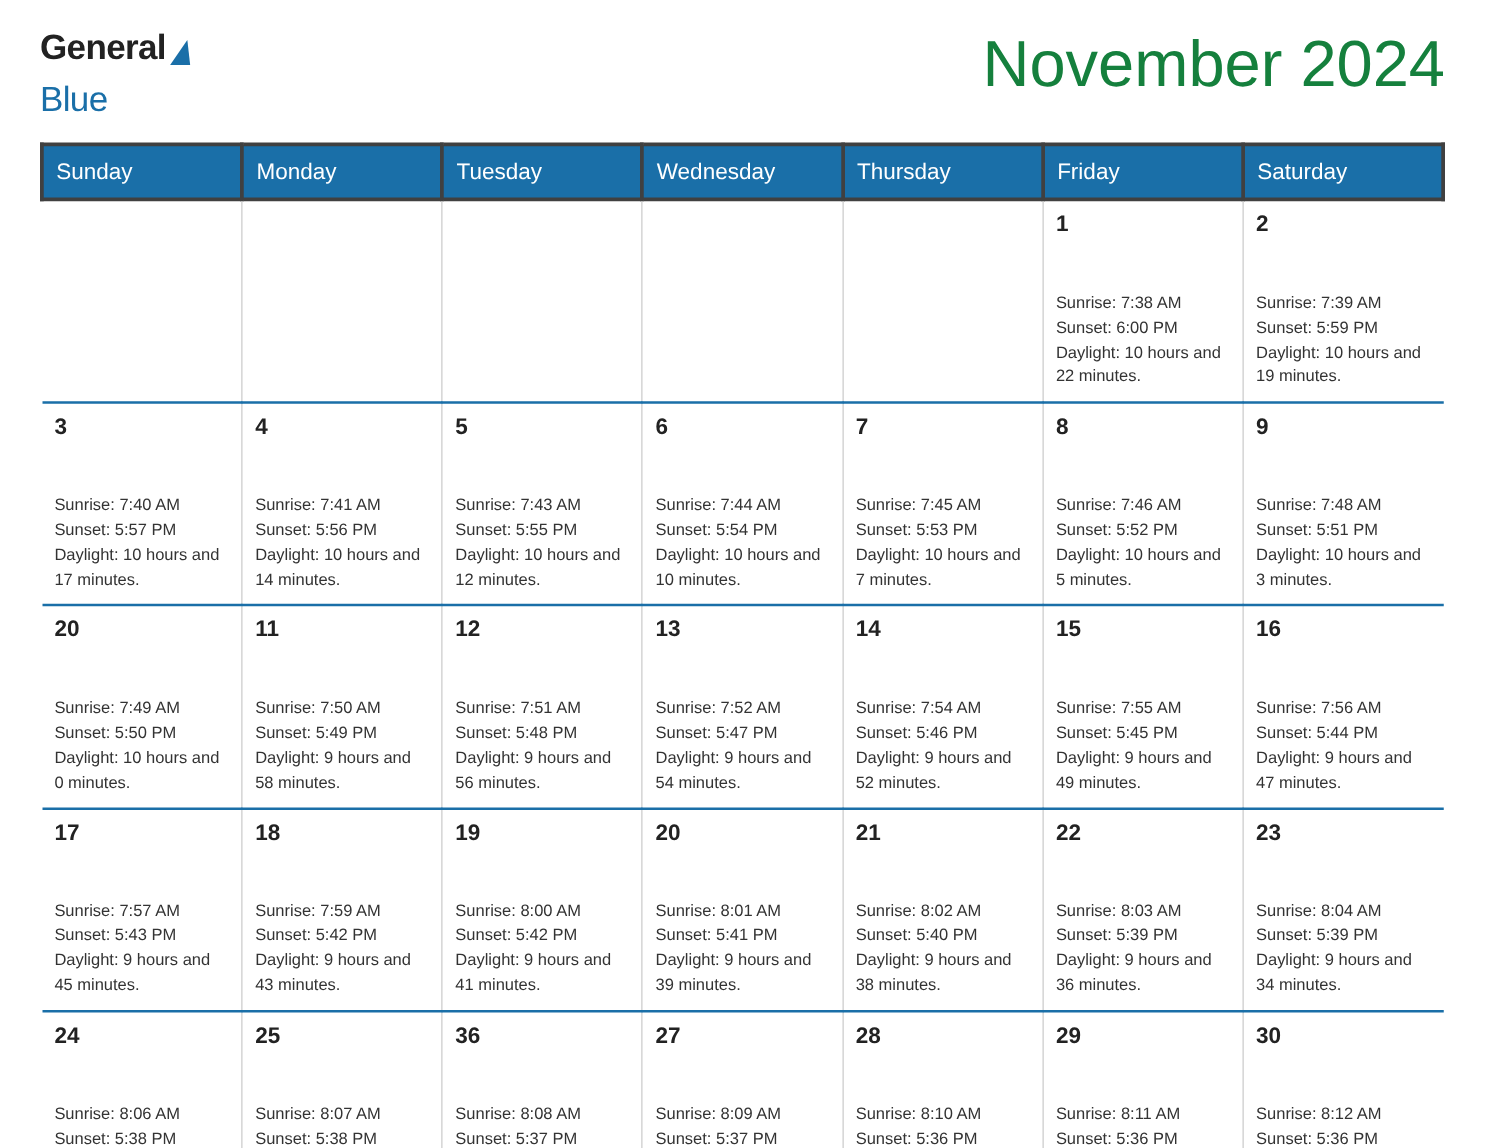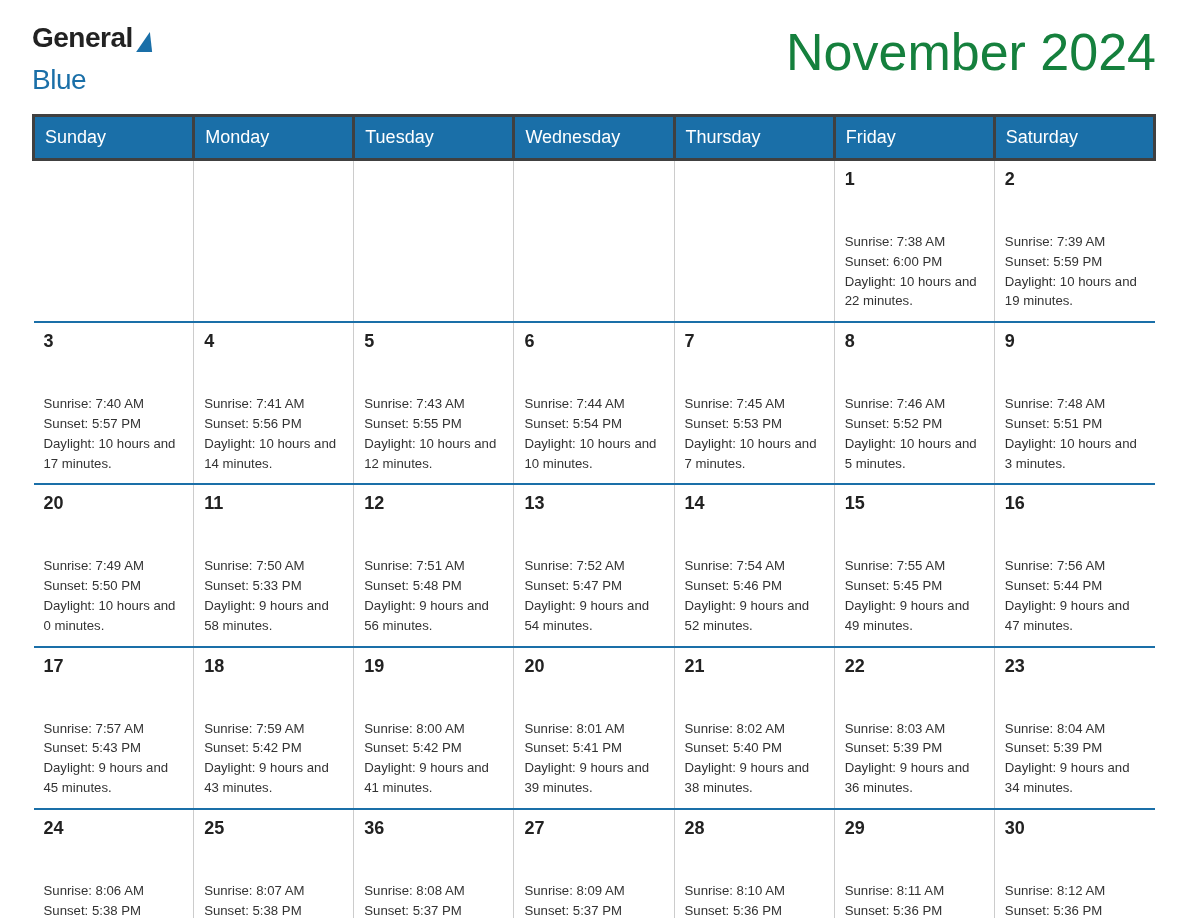--- a/index.html
+++ b/index.html
@@ -203,21 +203,21 @@
         <td>
           <span class="day-num">20</span>
           <div class="day-info">Sunrise: 7:49 AM
 Sunset: 5:50 PM
 Daylight: 10 hours
 and 0 minutes.</div>
         </td>
         <td>
           <span class="day-num">11</span>
           <div class="day-info">Sunrise: 7:50 AM
-Sunset: 5:33 PM
+Sunset: 5:49 PM
 Daylight: 9 hours
 and 58 minutes.</div>
         </td>
         <td>
           <span class="day-num">12</span>
           <div class="day-info">Sunrise: 7:51 AM
 Sunset: 5:48 PM
 Daylight: 9 hours
 and 56 minutes.</div>
         </td>

